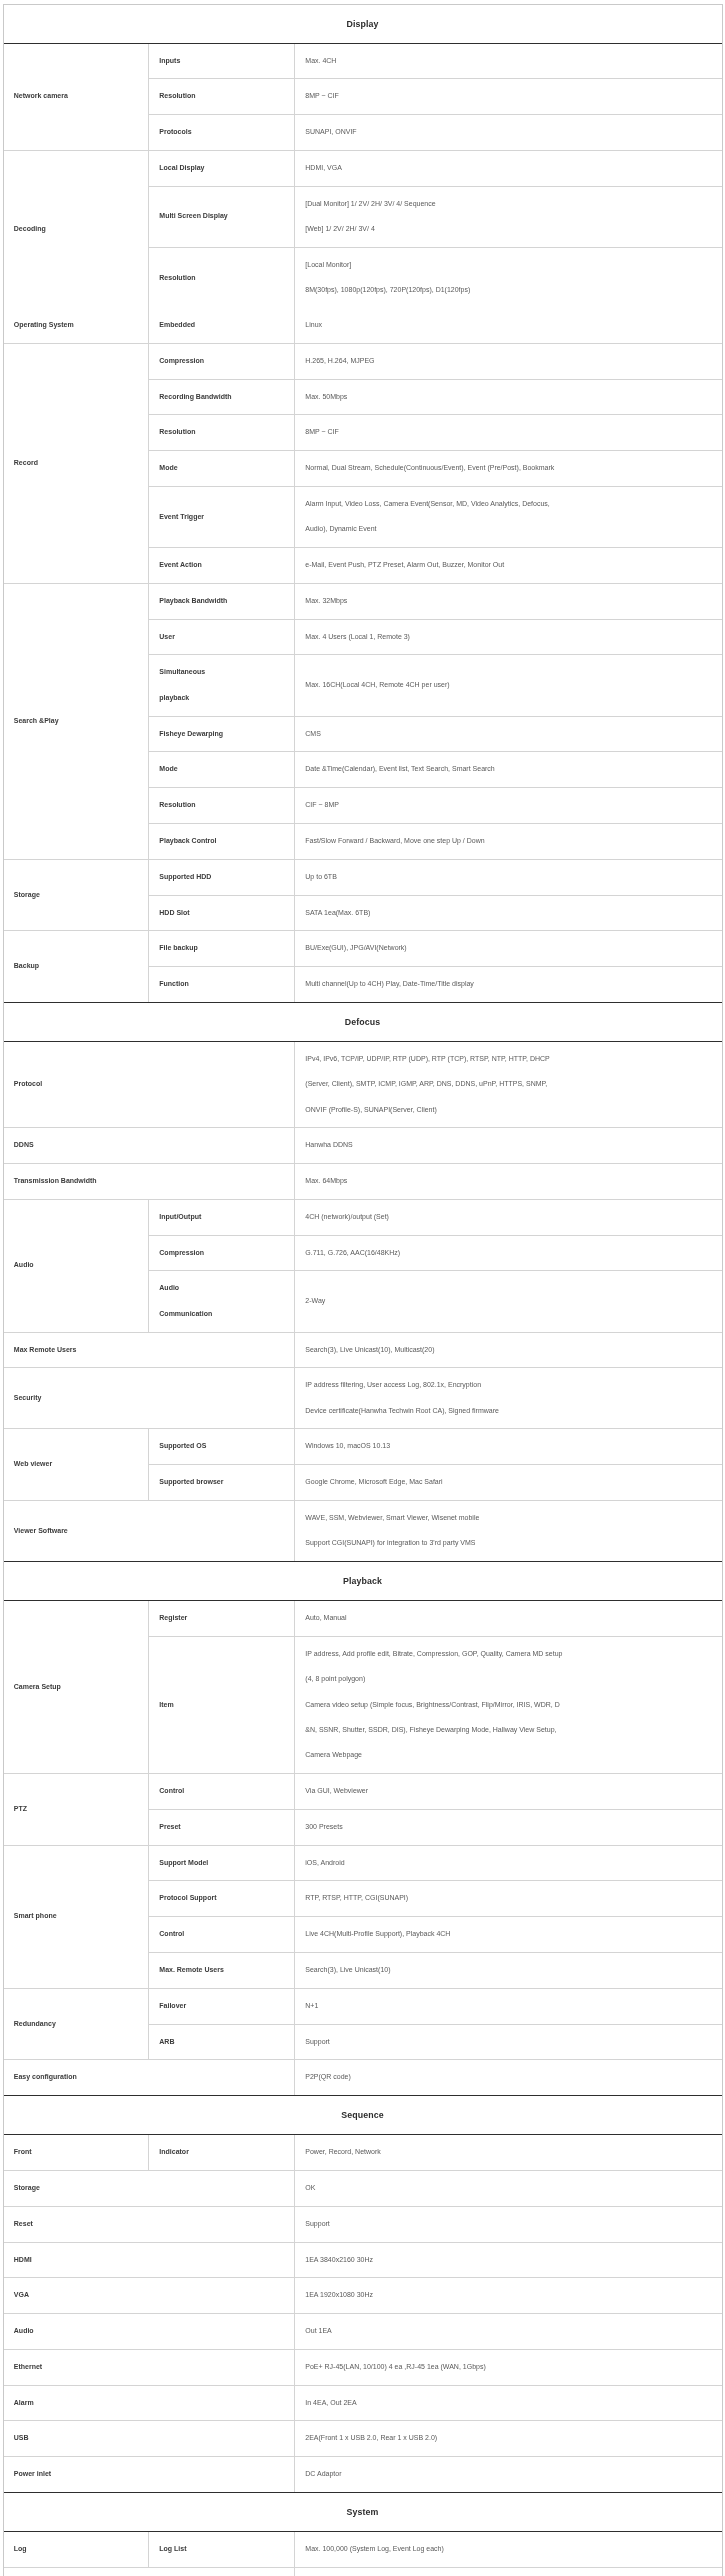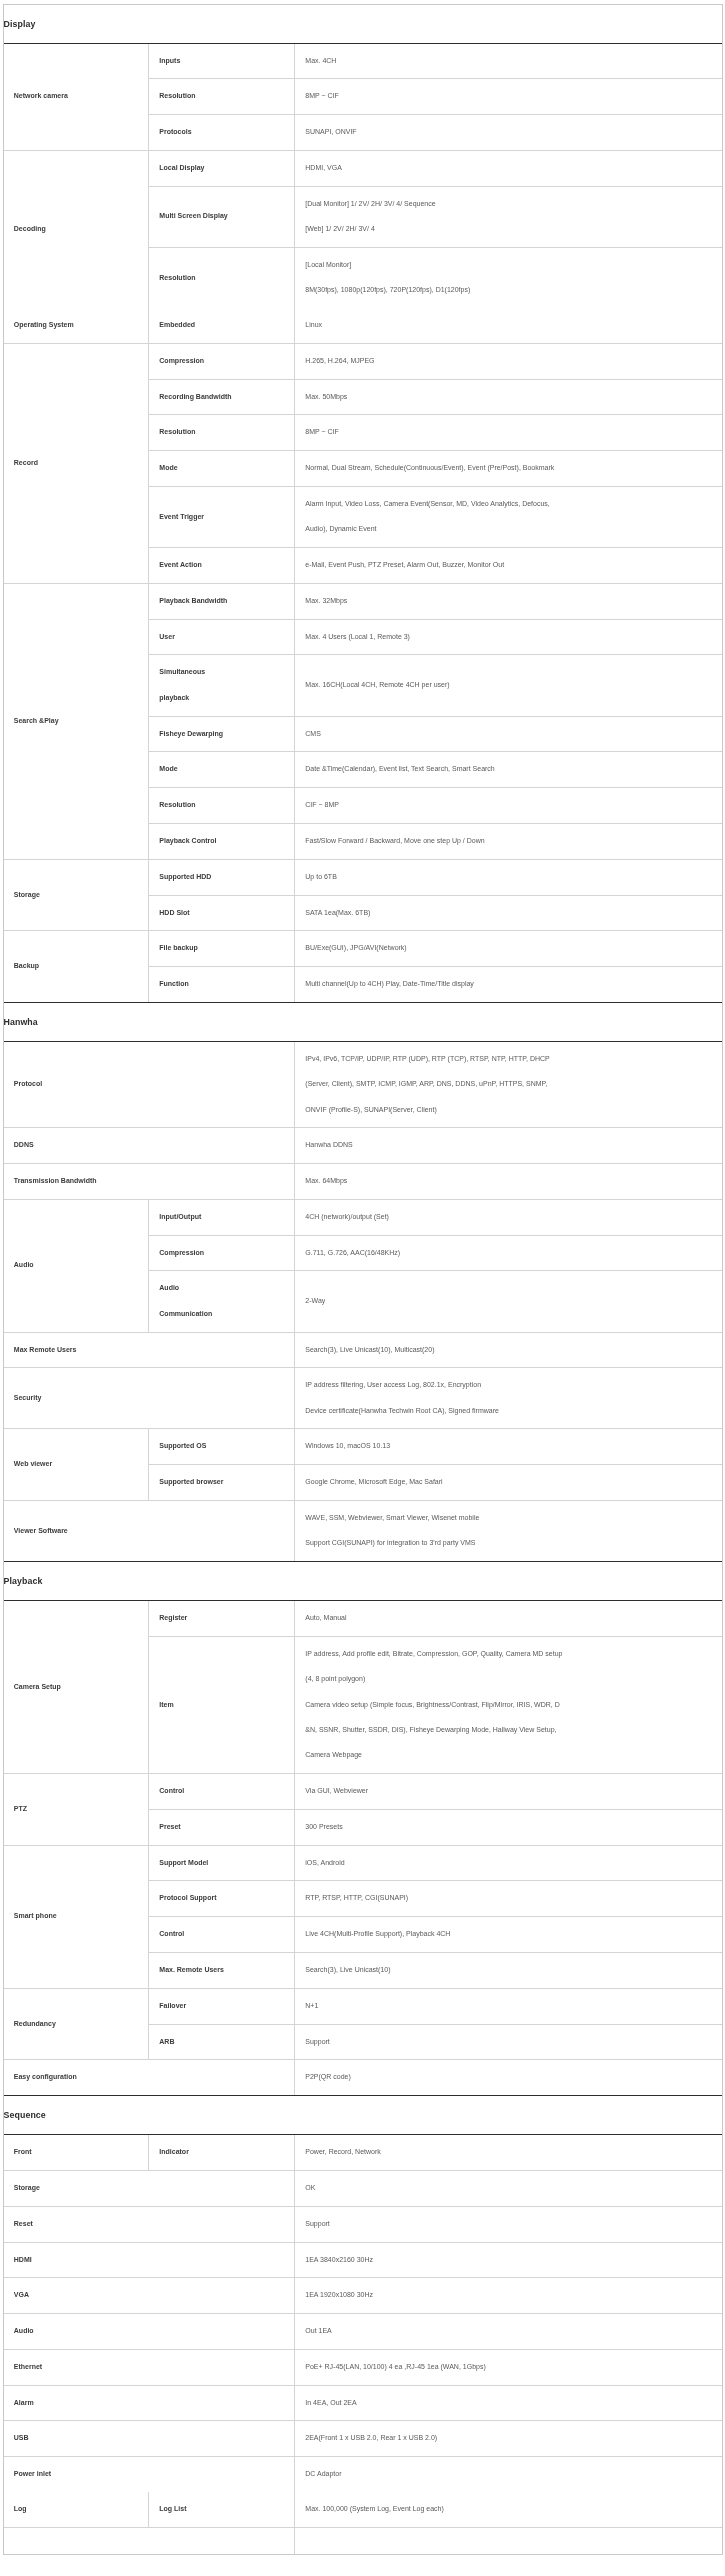--- a/index.html
+++ b/index.html
@@ -8,21 +8,21 @@
     background: #ffffff;
     font-family: "Liberation Sans", sans-serif;
   }
   .sheet {
     width: 718px;
     margin: 3.6px auto;
     border: 0.5px solid #c9c9c9;
     background: #ffffff;
   }
   .section-header {
-    text-align: left;
+    text-align: center;
     font-size: 8.8px;
     font-weight: bold;
     color: #2d2d2d;
     padding: 14px 0;
     border-bottom: 1.5px solid #2e2e2e;
     letter-spacing: 0.1px;
   }
   section:not(:first-of-type) .section-header {
     border-top: 1.5px solid #2e2e2e;
   }
@@ -290,21 +290,21 @@
                 <div class="line">Function</div>
               </td>
               <td class="cell value-cell">
                 <div class="line">Multi channel(Up to 4CH) Play, Date-Time/Title display</div>
               </td>
             </tr>
           </tbody>
         </table>
       </section>
       <section>
-        <div class="section-header">Hanwha</div>
+        <div class="section-header">Defocus</div>
         <table class="spec">
           <colgroup>
             <col class="c1">
             <col class="c2">
             <col class="c3">
           </colgroup>
           <tbody>
             <tr>
               <td class="cell label-cell wide" colspan="2">
                 <div class="line">Protocol</div>
@@ -612,20 +612,21 @@
                 <div class="line">Power inlet</div>
               </td>
               <td class="cell value-cell">
                 <div class="line">DC Adaptor</div>
               </td>
             </tr>
           </tbody>
         </table>
       </section>
       <section>
+        <div class="section-header">System</div>
         <table class="spec">
           <colgroup>
             <col class="c1">
             <col class="c2">
             <col class="c3">
           </colgroup>
           <tbody>
             <tr>
               <td class="cell group-cell" rowspan="1">
                 <div class="line">Log</div>

